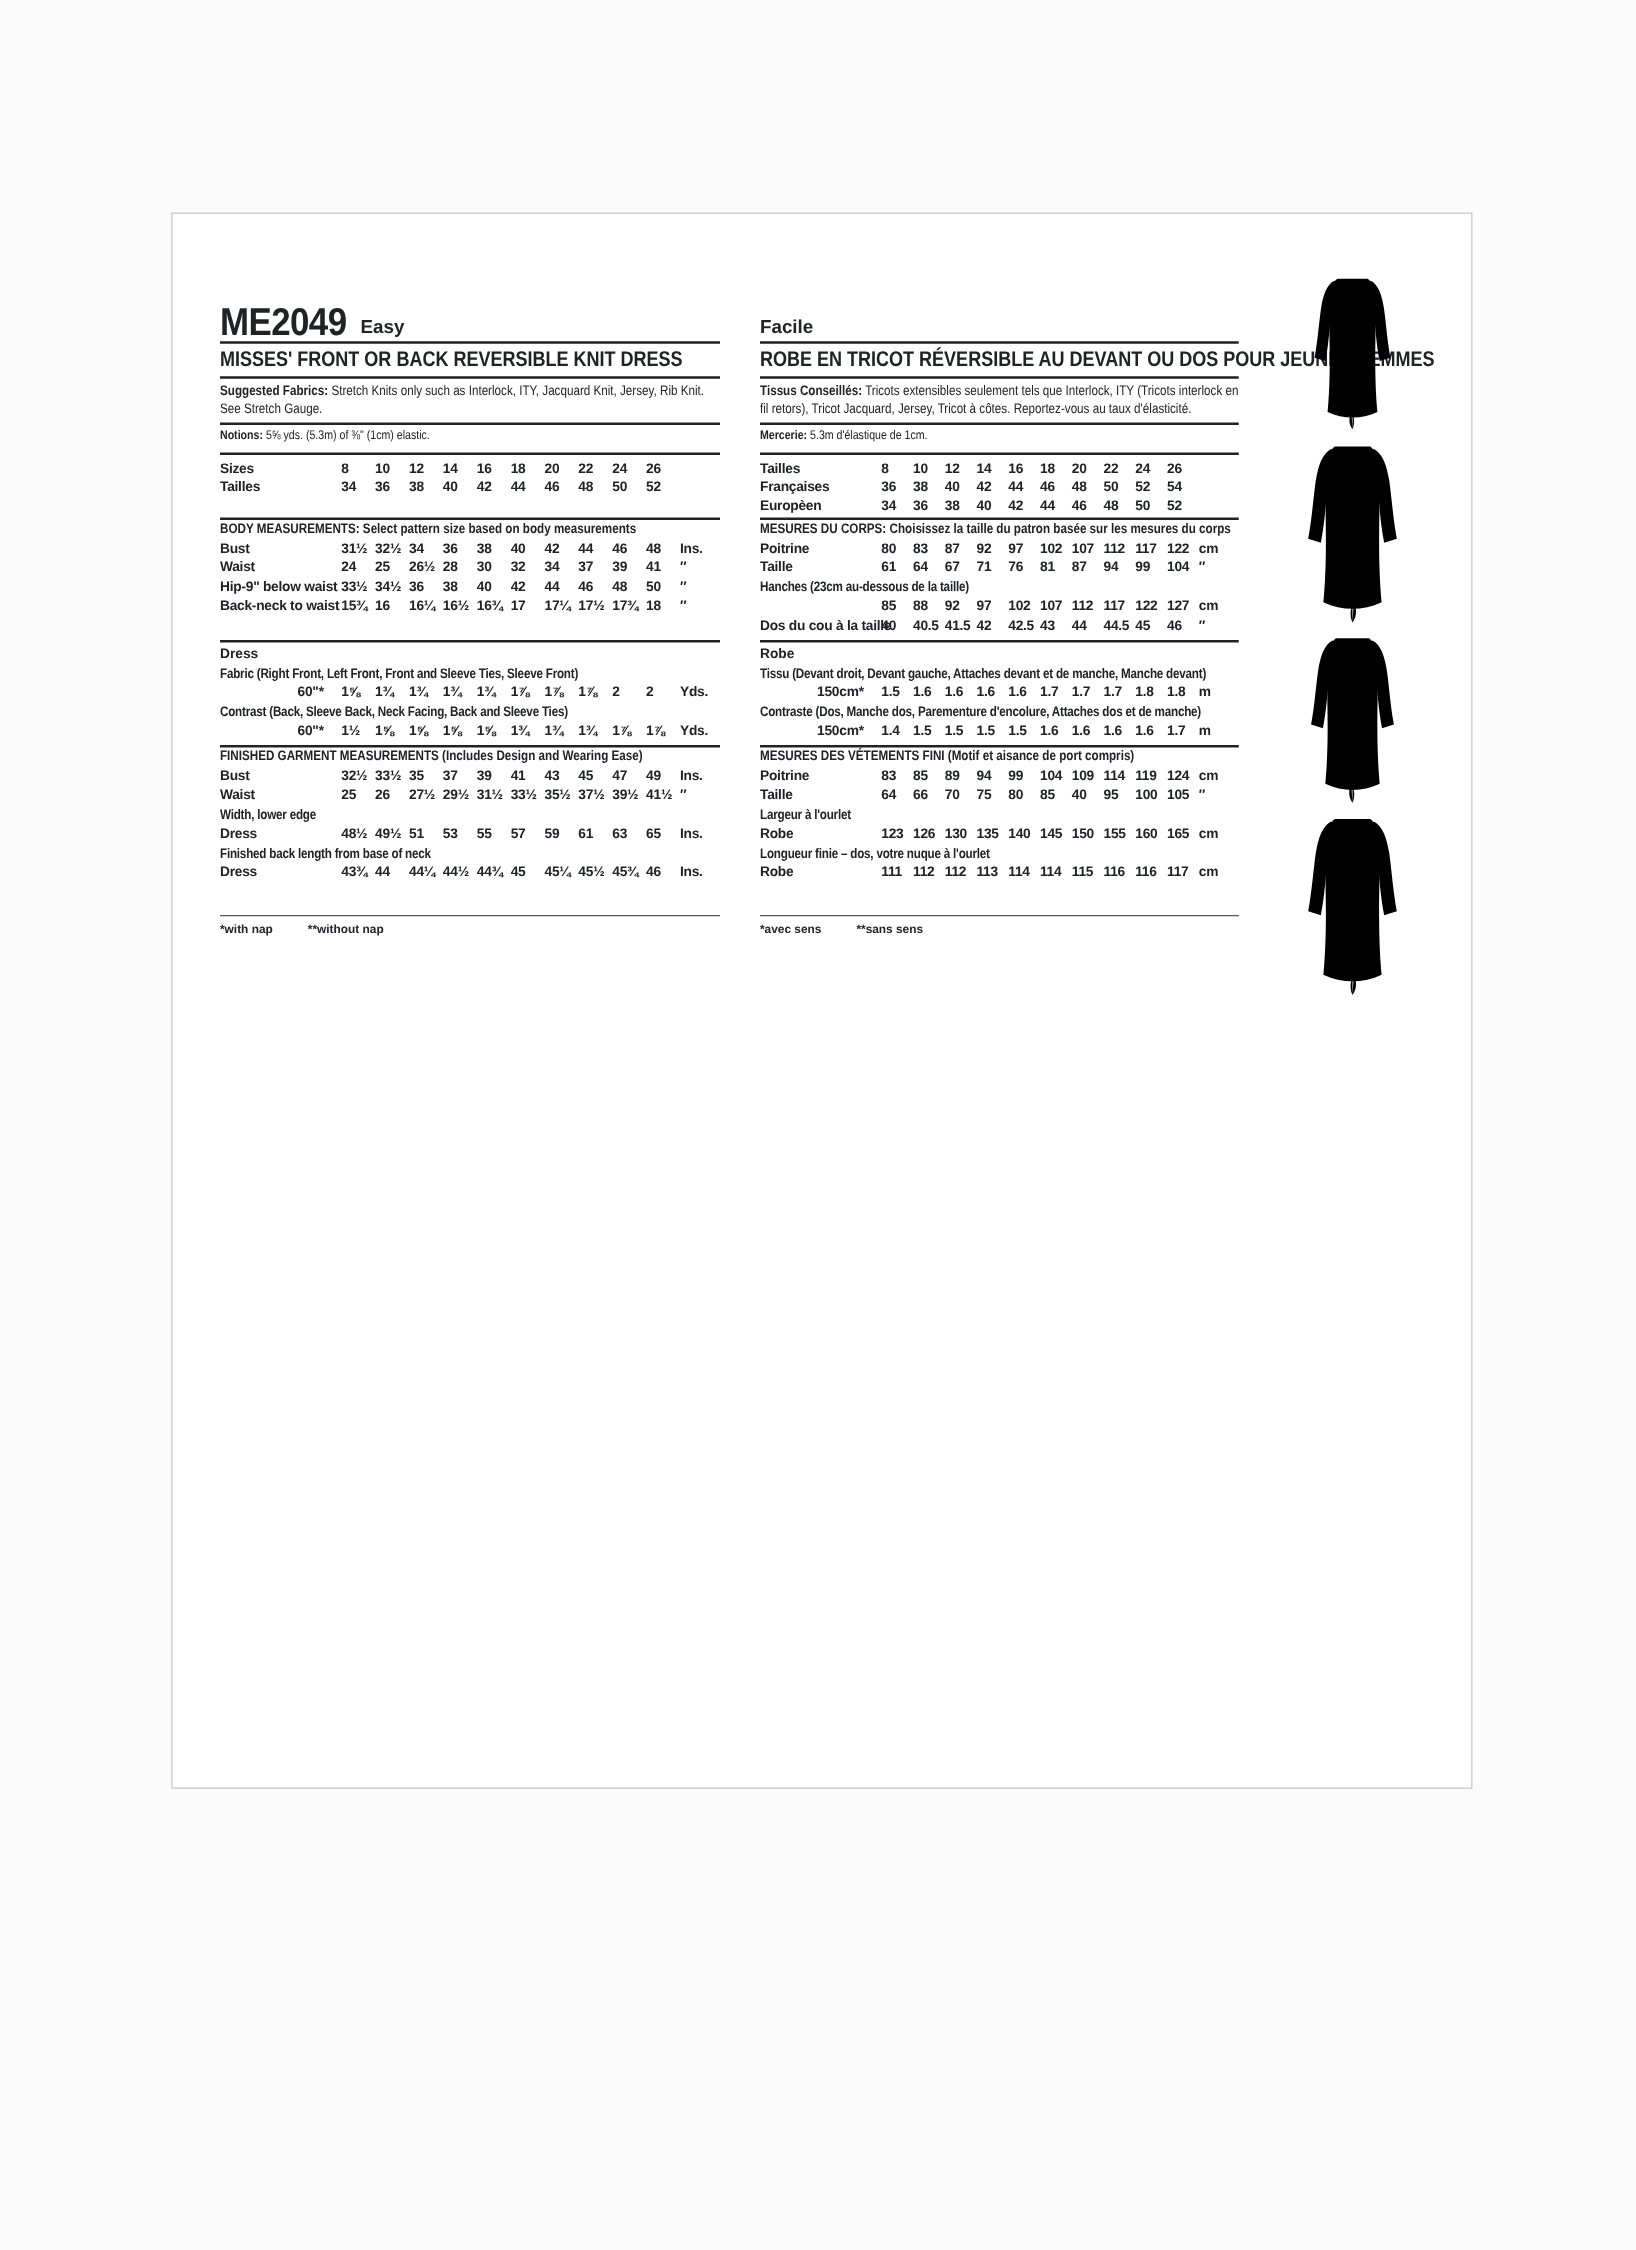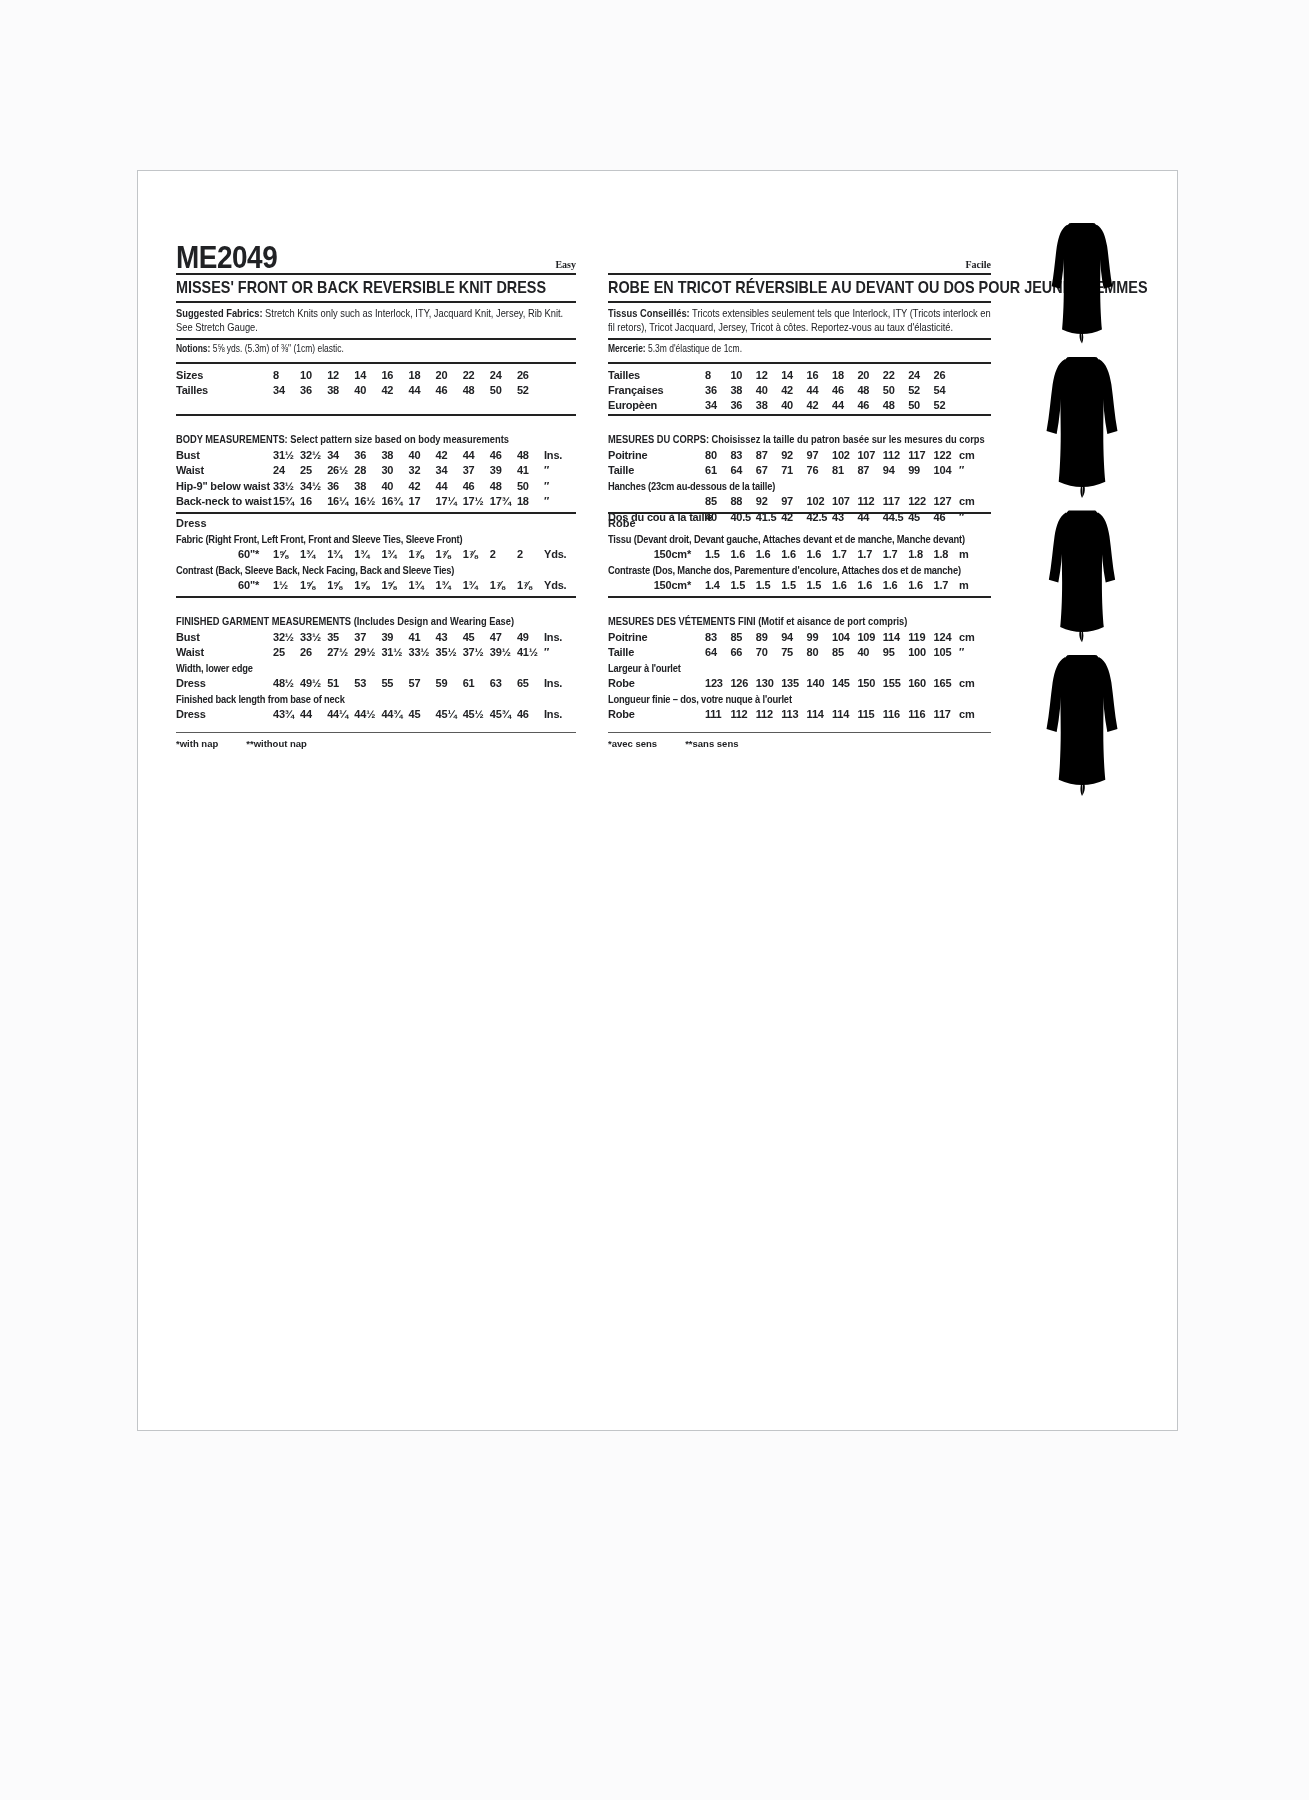--- a/index.html
+++ b/index.html
@@ -15,42 +15,42 @@
     position:absolute; left:137px; top:170px;
     width:1041px; height:1261px;
     background:var(--paper,#ffffff);
     border:1px solid var(--page_border,#c2c5c8);
   }
   .col { position:absolute; top:40px; }
   .col-en { left:38px;  width:400px; }
   .col-fr { left:470px; width:383px; }
 
   .header-row {
-    height:64px; display:flex; align-items:flex-end; justify-content:space-between;
+    height:64px; display:flex; align-items:flex-end; justify-content:flex-start;
     border-bottom:2px solid var(--rule,#222); padding-bottom:3px;
   }
   .pattern-num { font-size:31px; font-weight:700; letter-spacing:-0.5px; line-height:0.82;
                  transform:scaleX(.9); transform-origin:0 100%; }
-  .difficulty  { font-size:10px; font-weight:700;font-family:Liberation Serif, serif; }
+  .difficulty  { font-size:15px; font-weight:700; }
 
   .cond { display:block; width:118%; transform:scaleX(.8475); transform-origin:0 0; white-space:nowrap; }
   .condwrap { overflow:visible; }
 
   .title-row { border-bottom:2px solid var(--rule,#222); padding:3px 0 3px;
                font-size:17px; font-weight:700; }
   .para  { border-bottom:2px solid var(--rule,#222); padding:3px 0 4px;
            font-size:11px; line-height:14px; }
   .para .cond { white-space:normal; }
   .inline-label { font-weight:700; }
   .notions-row { border-bottom:2px solid var(--rule,#222); padding:3px 0 8px;
                  font-size:10px; font-weight:700; }
 
   .sizes-block { padding-top:4px; height:50px; }
   .section { border-top:2px solid var(--rule,#222); }
-  .sec-heading { padding-top:16px; font-size:11px; font-weight:700; line-height:15.5px; }
+  .sec-heading { padding-top:0; font-size:11px; font-weight:700; line-height:15.5px; }
   .body-block { height:98px; }
   .garment-block { height:84px; padding-top:2px; }
   .garment-name { font-size:11px; font-weight:700; line-height:15.5px; }
   .finished-block { height:112px; }
 
   .footnote-row { margin-top:24px; border-top:1px solid #5a5a5a; padding-top:5px;
                   font-size:9.5px; font-weight:700; display:flex; gap:28px; }
 
   .trow { display:grid; grid-template-columns:97px repeat(10,1fr) 32px;
           line-height:15.5px; font-size:11px; font-weight:700; letter-spacing:-0.2px; }

